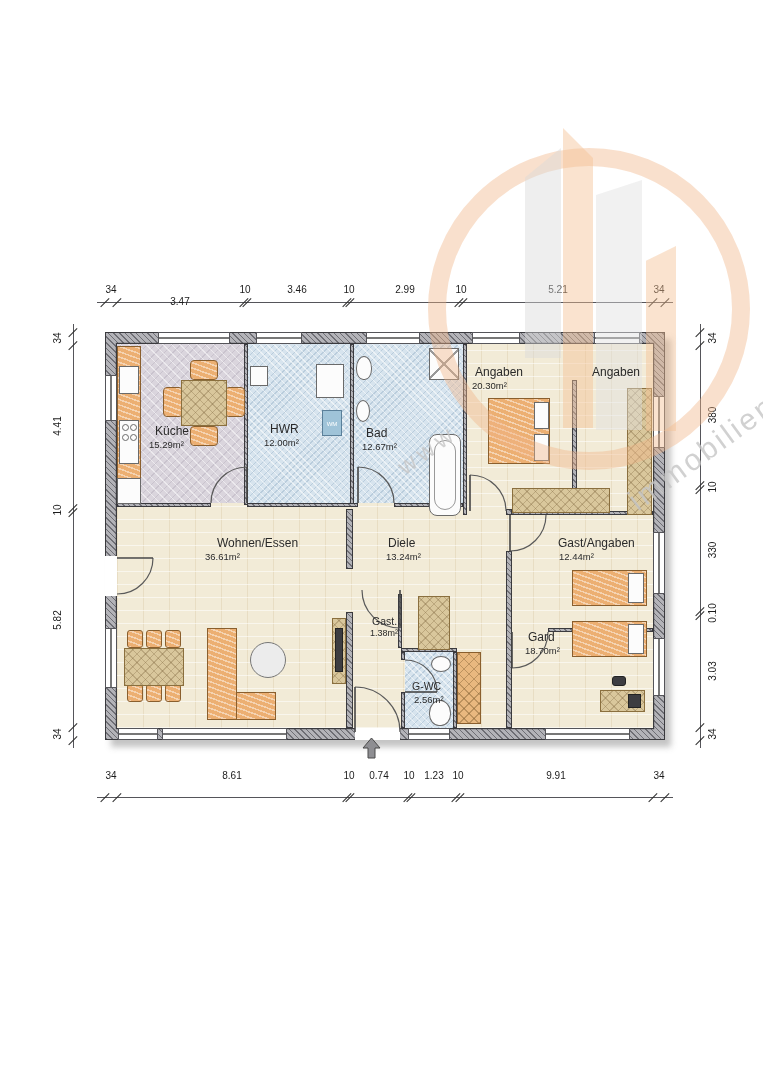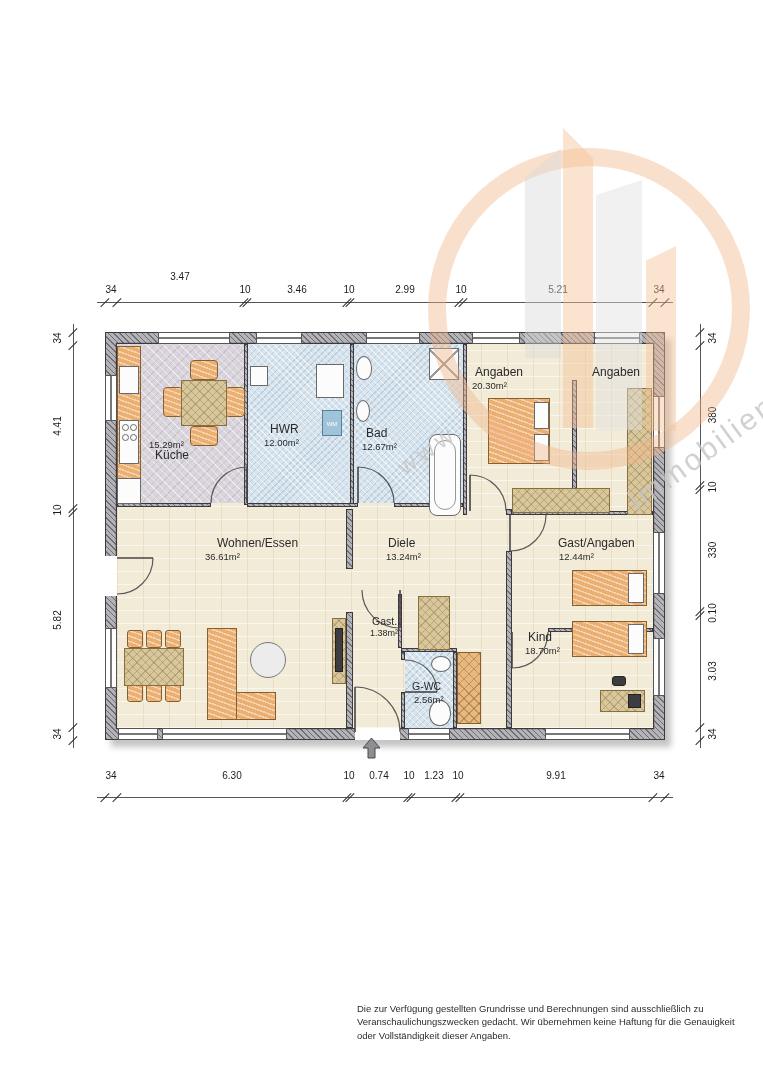--- a/index.html
+++ b/index.html
@@ -104,31 +104,31 @@
   <div class="abs tick" style="left:694px;top:332px"></div>
   <div class="abs tick" style="left:694px;top:345px"></div>
   <div class="abs tick" style="left:694px;top:485px"></div>
   <div class="abs tick" style="left:694px;top:489px"></div>
   <div class="abs tick" style="left:694px;top:611px"></div>
   <div class="abs tick" style="left:694px;top:615px"></div>
   <div class="abs tick" style="left:694px;top:727px"></div>
   <div class="abs tick" style="left:694px;top:740px"></div>
 
   <div class="abs dim-label" style="left:111px;top:284px">34</div>
-  <div class="abs dim-label" style="left:180px;top:271px">3.47</div>
+  <div class="abs dim-label" style="left:180px;top:296px">3.47</div>
   <div class="abs dim-label" style="left:245px;top:284px">10</div>
   <div class="abs dim-label" style="left:297px;top:284px">3.46</div>
   <div class="abs dim-label" style="left:349px;top:284px">10</div>
   <div class="abs dim-label" style="left:405px;top:284px">2.99</div>
   <div class="abs dim-label" style="left:461px;top:284px">10</div>
   <div class="abs dim-label" style="left:558px;top:284px">5.21</div>
   <div class="abs dim-label" style="left:659px;top:284px">34</div>
 
   <div class="abs dim-label" style="left:111px;top:770px">34</div>
-  <div class="abs dim-label" style="left:232px;top:770px">6.30</div>
+  <div class="abs dim-label" style="left:232px;top:770px">8.61</div>
   <div class="abs dim-label" style="left:349px;top:770px">10</div>
   <div class="abs dim-label" style="left:379px;top:770px">0.74</div>
   <div class="abs dim-label" style="left:409px;top:770px">10</div>
   <div class="abs dim-label" style="left:434px;top:770px">1.23</div>
   <div class="abs dim-label" style="left:458px;top:770px">10</div>
   <div class="abs dim-label" style="left:556px;top:770px">9.91</div>
   <div class="abs dim-label" style="left:659px;top:770px">34</div>
 
   <div class="abs dim-label-v" style="left:57px;top:338px">34</div>
   <div class="abs dim-label-v" style="left:57px;top:426px">4.41</div>
@@ -267,46 +267,45 @@
         <line x1="117" y1="558" x2="153" y2="558"></line>
       <line x1="510" y1="515" x2="510" y2="551"></line>
         <line x1="512" y1="632" x2="512" y2="668"></line>
       <line x1="405" y1="692" x2="437" y2="692"></line>
         <line x1="355" y1="732" x2="355" y2="687"></line>
       <line x1="400" y1="590" x2="400" y2="628"></line>
     </g>
     <path d="M363 748 L371.5 738 L380 748 L375 748 L375 758 L368 758 L368 748 Z" fill="#8e8e92" stroke="#4a4a4a" stroke-width="1"></path>
   </svg>
 
-  <div class="abs rname" style="left:155px;top:448px">Küche</div>
+  <div class="abs rname" style="left:155px;top:424px">Küche</div>
   <div class="abs rarea" style="left:149px;top:439px">15.29m²</div>
   <div class="abs rname" style="left:270px;top:422px">HWR</div>
   <div class="abs rarea" style="left:264px;top:437px">12.00m²</div>
   <div class="abs rname" style="left:366px;top:426px">Bad</div>
   <div class="abs rarea" style="left:362px;top:441px">12.67m²</div>
   <div class="abs rname" style="left:475px;top:365px">Angaben</div>
   <div class="abs rarea" style="left:472px;top:380px">20.30m²</div>
   <div class="abs rname" style="left:592px;top:365px">Angaben</div>
   <div class="abs rname" style="left:217px;top:536px">Wohnen/Essen</div>
   <div class="abs rarea" style="left:205px;top:551px">36.61m²</div>
   <div class="abs rname" style="left:388px;top:536px">Diele</div>
   <div class="abs rarea" style="left:386px;top:551px">13.24m²</div>
   <div class="abs rname" style="left:558px;top:536px">Gast/Angaben</div>
   <div class="abs rarea" style="left:559px;top:551px">12.44m²</div>
-  <div class="abs rname" style="left:528px;top:630px">Kind</div>
+  <div class="abs rname" style="left:528px;top:630px">Gard</div>
   <div class="abs rarea" style="left:525px;top:645px">18.70m²</div>
   <div class="abs rname rname-sm" style="left:372px;top:615px">Gast.</div>
   <div class="abs rarea" style="left:370px;top:628px;font-size:9px">1.38m²</div>
   <div class="abs rname rname-sm" style="left:412px;top:680px">G-WC</div>
   <div class="abs rarea" style="left:414px;top:694px">2.56m²</div>
 
   <div class="abs wm" style="left:0;top:0;width:763px;height:1080px">
     <div class="abs wm-ring" style="left:428px;top:148px;width:322px;height:322px"></div>
     <div class="abs wm-b" style="left:525px;top:148px;width:36px;height:210px;background:#d9d9d9;clip-path:polygon(0 14%,100% 0,100% 100%,0 100%)"></div>
     <div class="abs wm-b" style="left:563px;top:128px;width:30px;height:300px;background:#f3c094;clip-path:polygon(0 0,100% 10%,100% 100%,0 100%)"></div>
     <div class="abs wm-b" style="left:596px;top:180px;width:46px;height:250px;background:#e0e0e0;clip-path:polygon(0 6%,100% 0,100% 100%,0 100%)"></div>
     <div class="abs wm-b" style="left:646px;top:246px;width:30px;height:185px;background:#f3c094;clip-path:polygon(0 8%,100% 0,100% 100%,0 100%)"></div>
     <div class="abs wm-txt" style="left:392px;top:458px;font-size:24px;letter-spacing:5px">www</div>
     <div class="abs wm-txt" style="left:622px;top:490px;font-size:30px;letter-spacing:3px">immobilien</div>
   </div>
 
-  <div class="abs disclaimer" style="left:357px;top:1002px;width:395px">Die zur Verfügung gestellten Grundrisse und Berechnungen sind ausschließlich zu Veranschaulichungszwecken gedacht. Wir übernehmen keine Haftung für die Genauigkeit oder Vollständigkeit dieser Angaben.</div>
 </div>
 
 </body></html>

